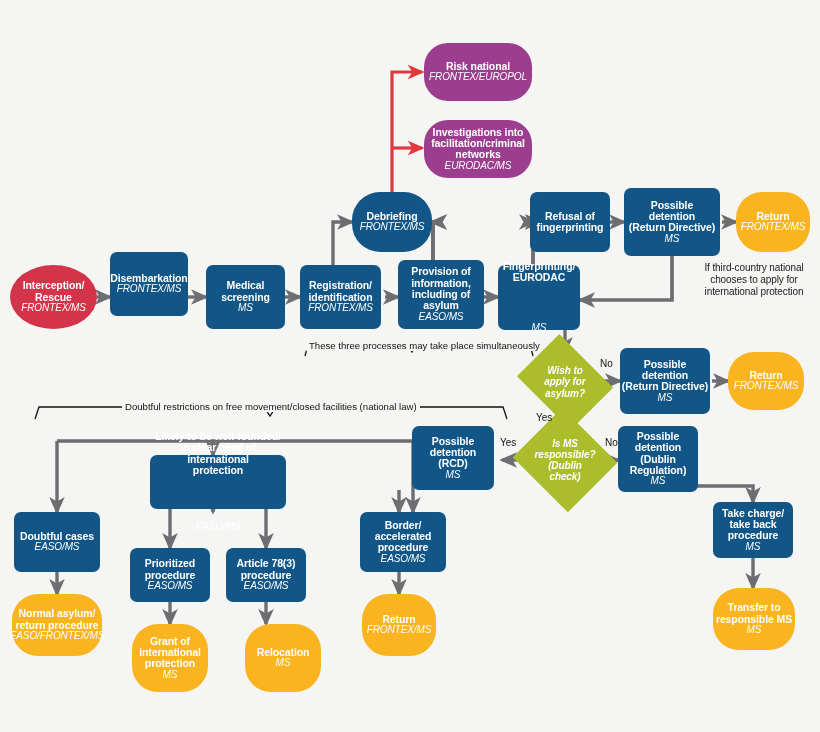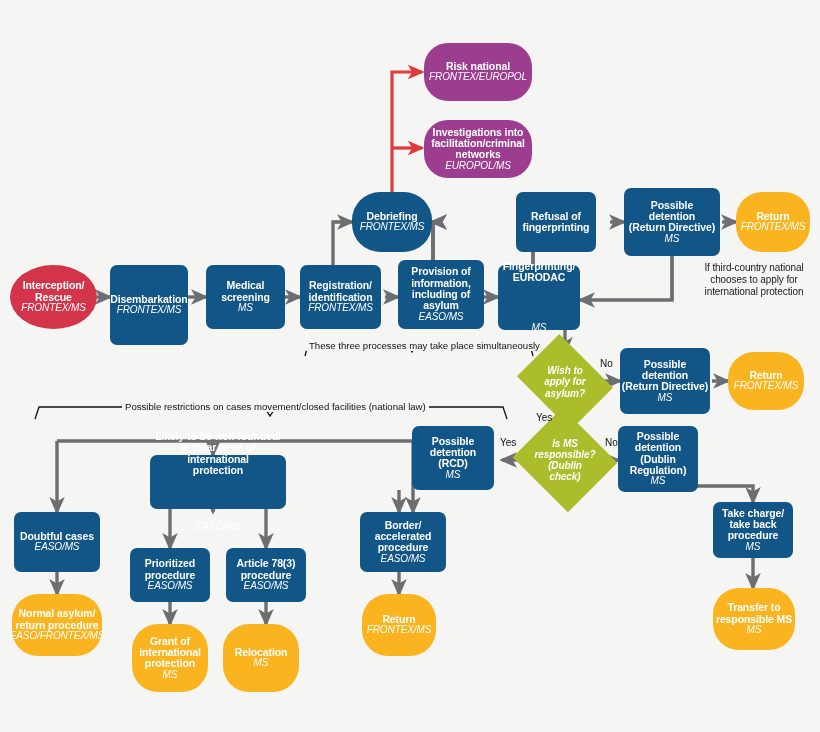--- a/index.html
+++ b/index.html
@@ -165,21 +165,21 @@
     <g stroke="#111" stroke-width="1.3" fill="none">
       <path d="M35,419 L39,407 L264,407 L270,416 L276,407 L503,407 L507,419"></path>
     </g>
   </svg>
 
   <div class="node red" style="left:10px;top:265px;width:87px;height:64px;">
     <div class="t1">Interception/<br>Rescue</div>
     <div class="t2">FRONTEX/MS</div>
   </div>
 
-  <div class="node blue" style="left:110px;top:265px;width:78px;height:80px;">
+  <div class="node blue" style="left:110px;top:252px;width:78px;height:64px;">
     <div class="t1">Disembarkation</div>
     <div class="t2">FRONTEX/MS</div>
   </div>
 
   <div class="node blue" style="left:206px;top:265px;width:79px;height:64px;">
     <div class="t1">Medical<br>screening</div>
     <div class="t2">MS</div>
   </div>
 
   <div class="node blue" style="left:300px;top:265px;width:81px;height:64px;">
@@ -202,24 +202,24 @@
     <div class="t2">FRONTEX/MS</div>
   </div>
 
   <div class="node purple" style="left:424px;top:43px;width:108px;height:58px;">
     <div class="t1">Risk national</div>
     <div class="t2">FRONTEX/EUROPOL</div>
   </div>
 
   <div class="node purple" style="left:424px;top:120px;width:108px;height:58px;">
     <div class="t1">Investigations into<br>facilitation/criminal<br>networks</div>
-    <div class="t2">EUROPOL/MS</div>
-  </div>
-
-  <div class="node blue" style="left:516px;top:192px;width:80px;height:60px;">
+    <div class="t2">EURODAC/MS</div>
+  </div>
+
+  <div class="node blue" style="left:530px;top:192px;width:80px;height:60px;">
     <div class="t1">Refusal of<br>fingerprinting</div>
   </div>
 
   <div class="node blue" style="left:624px;top:188px;width:96px;height:68px;">
     <div class="t1">Possible<br>detention<br>(Return Directive)</div>
     <div class="t2">MS</div>
   </div>
 
   <div class="node amber" style="left:736px;top:192px;width:74px;height:60px;">
     <div class="t1">Return</div>
@@ -279,21 +279,21 @@
   <div class="node blue" style="left:226px;top:548px;width:80px;height:54px;">
     <div class="t1">Article 78(3)<br>procedure</div>
     <div class="t2">EASO/MS</div>
   </div>
 
   <div class="node amber" style="left:132px;top:624px;width:76px;height:68px;">
     <div class="t1">Grant of<br>international<br>protection</div>
     <div class="t2">MS</div>
   </div>
 
-  <div class="node amber" style="left:223px;top:624px;width:76px;height:68px;">
+  <div class="node amber" style="left:245px;top:624px;width:76px;height:68px;">
     <div class="t1">Relocation</div>
     <div class="t2">MS</div>
   </div>
 
   <div class="node blue" style="left:360px;top:512px;width:86px;height:60px;">
     <div class="t1">Border/<br>accelerated<br>procedure</div>
     <div class="t2">EASO/MS</div>
   </div>
 
   <div class="node amber" style="left:362px;top:594px;width:74px;height:62px;">
@@ -314,15 +314,15 @@
   <div class="edgelabel" style="left:600px;top:358px;">No</div>
   <div class="edgelabel" style="left:536px;top:412px;">Yes</div>
   <div class="edgelabel" style="left:500px;top:437px;">Yes</div>
   <div class="edgelabel" style="left:605px;top:437px;">No</div>
 
   <div class="note" style="left:686px;top:262px;width:136px;">
     If third-country national<br>chooses to apply for<br>international protection
   </div>
 
   <div class="brlabel" style="left:306px;top:340px;">These three processes may take place simultaneously</div>
-  <div class="brlabel" style="left:122px;top:401px;">Possible restrictions on cases movement/closed facilities (national law)</div>
+  <div class="brlabel" style="left:122px;top:401px;">Doubtful restrictions on free movement/closed facilities (national law)</div>
 
 </div>
 
 </body></html>

